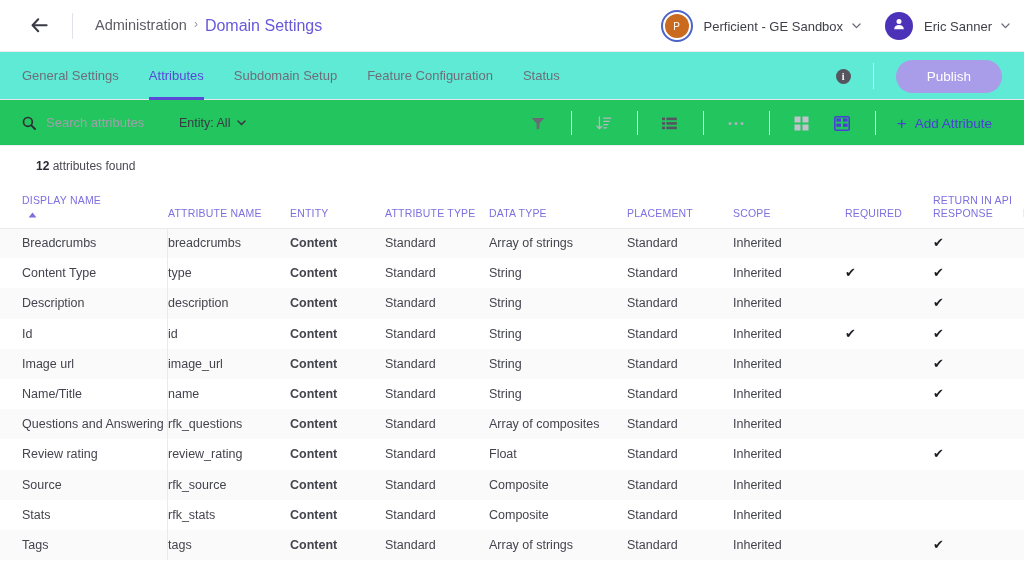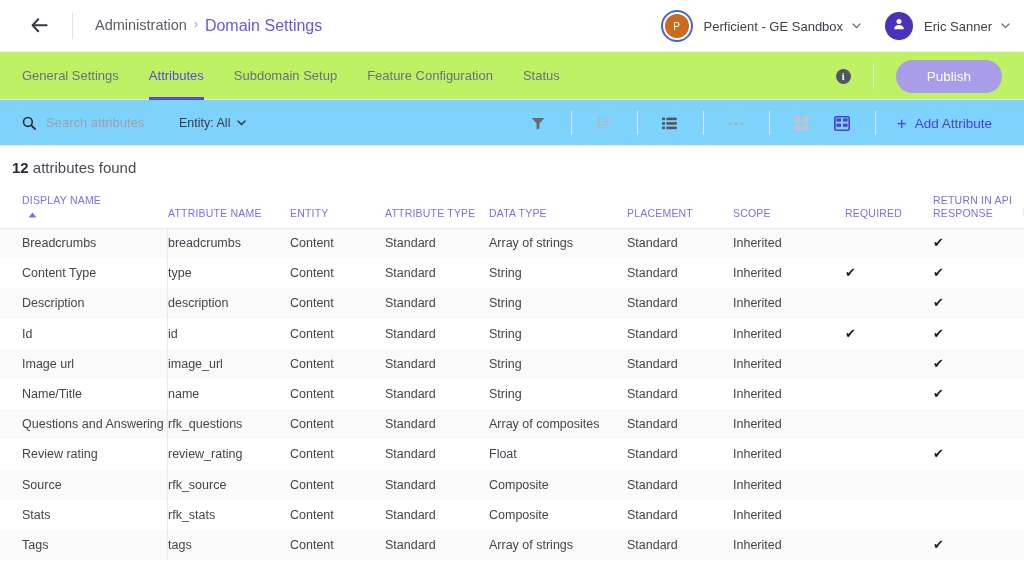--- a/index.html
+++ b/index.html
@@ -84,21 +84,21 @@
     margin-left: 9px;
     color: #6b6b78;
     font-size: 10px;
     line-height: 1;
   }
 
   
   .tabbar {
     height: 48px;
     display: flex; align-items: center;
-    background: #bef264;
+    background: #5eead4;
     border-bottom: 1px solid #e6e6ec;
     position: relative;
   }
   .tabs { display: flex; align-items: center; height: 48px; margin-left: 22px; }
   .tab {
     font-size: 13px;
     color: #6e6e7a;
     padding: 0 0 0 0;
     margin-right: 30px;
     height: 48px;
@@ -146,21 +146,21 @@
     font-size: 13.5px;
     font-family: "Liberation Sans", sans-serif;
     cursor: pointer;
     white-space: nowrap;
   }
 
   
   .toolbar {
     height: 46px;
     display: flex; align-items: center;
-    background: #7dd3fc;
+    background: #22c55e;
     border-bottom: 1px solid #eeeef2;
     position: relative;
   }
   .search-wrap {
     display: flex; align-items: center;
     margin-left: 22px;
     width: 150px;
   }
   .search-icon { color: #2e2e38; margin-right: 10px; display: flex; }
   .search-input {
@@ -211,22 +211,22 @@
     color: #4a3fd6;
     font-size: 13.5px;
     cursor: pointer;
     white-space: nowrap;
     padding-right: 10px;
   }
   .add-attr .plus { font-size: 17px; margin-right: 8px; line-height: 1; }
 
   
   .count-row {
-    padding: 13px 0 0 12px;
-    font-size: 15px;
+    padding: 13px 0 0 36px;
+    font-size: 12px;
     color: #4a4a54;
     height: 38px;
   }
   .count-row b { color: #2a2a34; font-weight: bold; }
 
   
   .table-scroll {
     width: 1024px;
     overflow: hidden;
   }
@@ -253,21 +253,21 @@
     padding: 0;
     height: 30.2px;
     vertical-align: middle;
     white-space: nowrap;
     overflow: hidden;
   }
   tr.row-odd td { background: #fafafa; }
   tr.row-even td { background: #ffffff; }
   .c-display { width: 168px; padding-left: 22px !important; }
   .c-name    { width: 122px; }
-  .c-entity  { width: 95px; }
+  .c-entity  { width: 95px; font-weight: bold; }
   .c-atype   { width: 104px; }
   .c-dtype   { width: 138px; }
   .c-place   { width: 106px; }
   .c-scope   { width: 112px; }
   .c-req     { width: 88px; margin-left: 48px; }
   .c-ret     { width: 90px; }
   .c-face    { width: 67px; }
 
   td.c-display { position: relative; }
   td.c-display::after {

